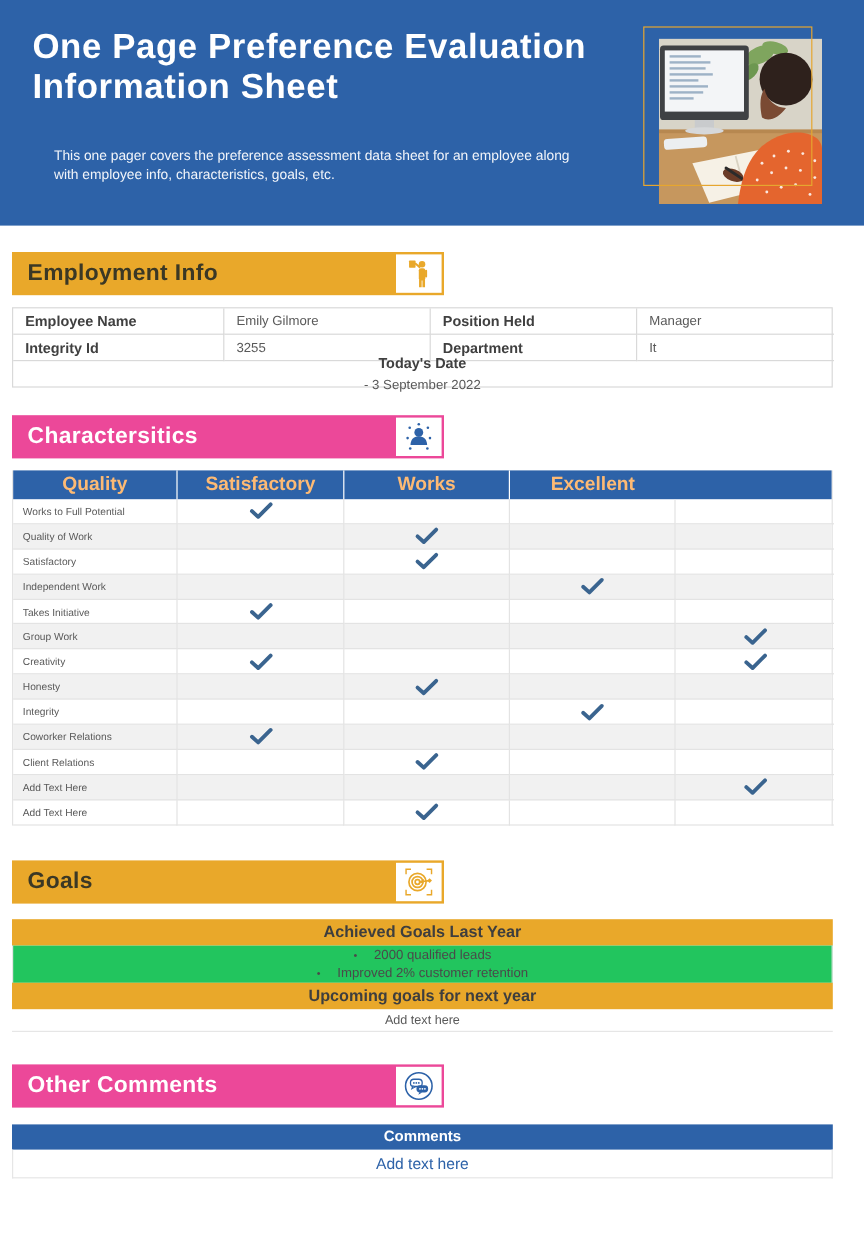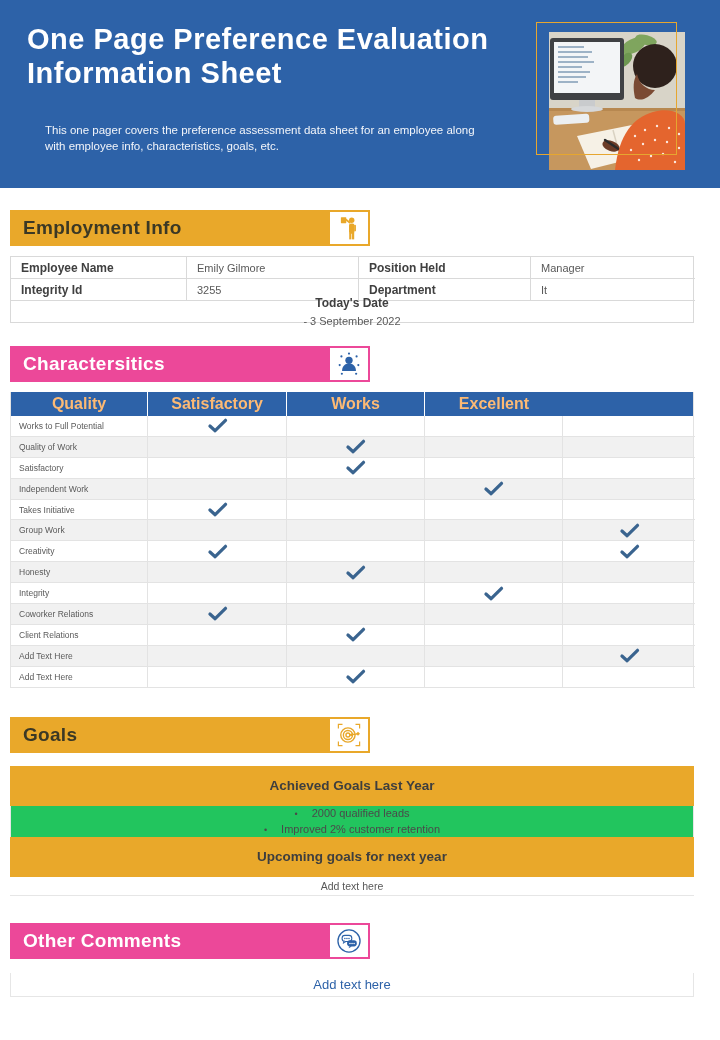--- a/index.html
+++ b/index.html
@@ -42,21 +42,21 @@
   .char-head > div:last-child { border-right:none; }
   .char-row { display:grid; grid-template-columns:137px 139px 138px 138px 132px; height:20.9px; }
   .char-row:nth-child(even) { background:#f1f1f1; }
   .char-row > div { border-right:1px solid #e3e3e3; border-bottom:1px solid #e3e3e3; display:flex; align-items:center; justify-content:center; }
   .char-row > div:last-child { border-right:none; }
   .char-row .q { justify-content:flex-start; padding-left:8px; font-size:8.5px; color:#595959; }
   .check-svg { width:23px; height:17px; }
 
   
   .goals-table { margin-top:13px; width:684px; }
-  .g-bar { height:40px; background:#e9a82a; display:flex; align-items:center; justify-content:center; font-size:13.5px; font-weight:bold; color:#3e3e3e; }
+  .g-bar { height:22px; background:#e9a82a; display:flex; align-items:center; justify-content:center; font-size:13.5px; font-weight:bold; color:#3e3e3e; }
   .g-body { background:#22c55e; border:1px solid #e6e6e6; border-top:none; border-bottom:none; text-align:center; }
   .g-list { height:31px; display:flex; flex-direction:column; justify-content:center; gap:1px; }
   .g-item { font-size:11px; color:#4a4a4a; line-height:14px; }
   .g-item .bullet { margin-right:14px; font-size:9px; }
   .g-placeholder { height:19px; font-size:10.5px; color:#595959; display:flex; align-items:center; justify-content:center; border-bottom:1px solid #e6e6e6; }
 
   
   .comments-table { margin-top:14px; width:684px; }
   .c-bar { height:21px; background:#2d62a8; color:#ffffff; font-size:12.5px; font-weight:600; display:flex; align-items:center; justify-content:center; }
   .c-placeholder { height:24px; border:1px solid #e6e6e6; border-top:none; display:flex; align-items:center; justify-content:center; font-size:13px; color:#2d62a8; }
@@ -391,16 +391,17 @@
         <g fill="#ffffff">
             <circle cx="12.9" cy="14.2" r="0.7"></circle>
             <circle cx="14.8" cy="14.2" r="0.7"></circle>
             <circle cx="16.7" cy="14.2" r="0.7"></circle>
           </g>
       </svg>
     </span>
   </div>
 
   <div class="comments-table">
+    <div class="c-bar">Comments</div>
     <div class="c-placeholder">Add text here</div>
   </div>
 
 </div>
 
 </body></html>

